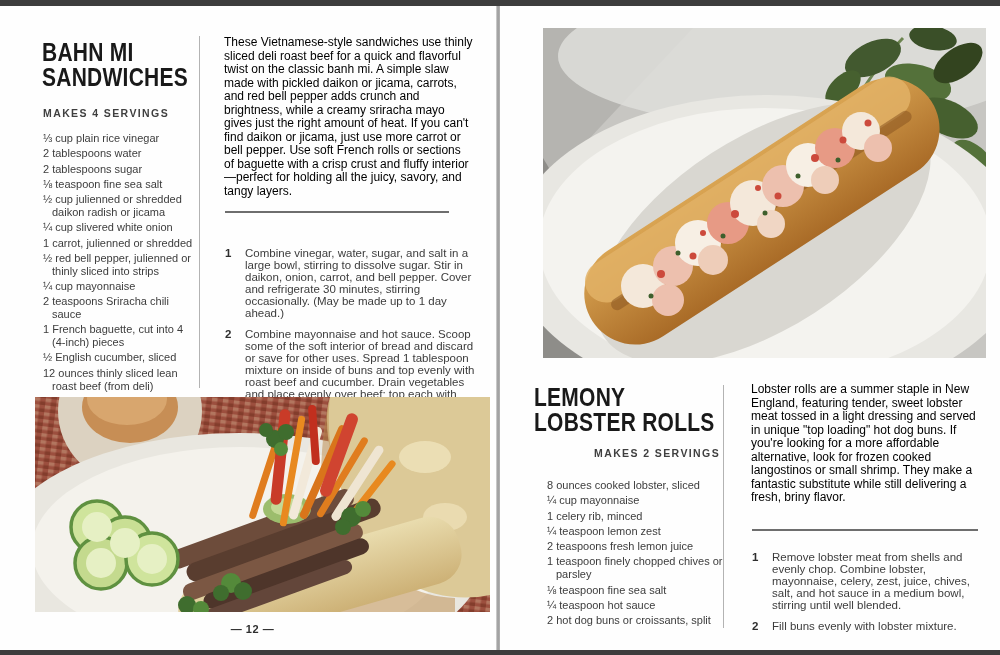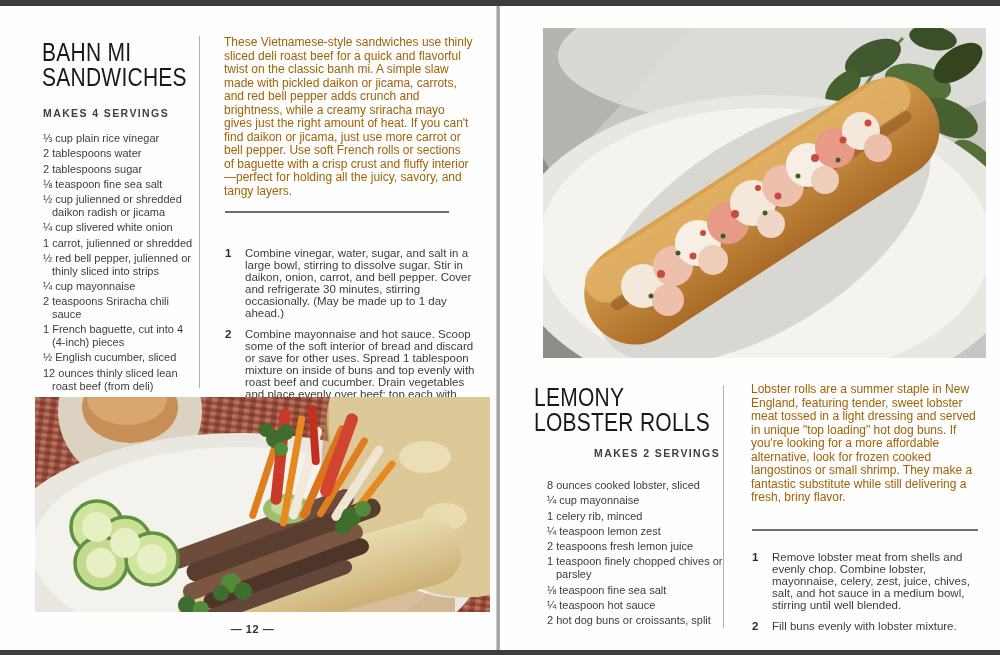--- a/index.html
+++ b/index.html
@@ -7,28 +7,28 @@
   body { font-family:"Liberation Sans", sans-serif; color:#3a3a3a; }
   .spread { position:relative; width:1000px; height:655px; background:#fefefe; overflow:hidden; }
   .abs { position:absolute; }
 
   .edge-bar { left:0; width:1000px; background:#3d3d3d; }
   .edge-bar.top { top:0; height:6px; }
   .edge-bar.bottom { top:650px; height:5px; }
   .center-seam { top:6px; left:496px; width:4px; height:644px;
     background:linear-gradient(90deg,#d9d9d9,#9a9a9a 45%,#b5b5b5); }
 
-  .title { font-weight:400; font-size:25px; line-height:25px; color:#191919; letter-spacing:0.3px; }
+  .title { font-weight:700; font-size:25px; line-height:25px; color:#191919; letter-spacing:0.3px; }
   .title .tline { display:inline-block; transform:scaleX(0.84); transform-origin:0 50%; white-space:nowrap; }
   .servings { font-weight:700; font-size:10.5px; letter-spacing:1.4px; color:#3f3f3f; }
 
   ul.ingredients { list-style:none; font-size:11px; line-height:12.8px; color:#3c3c3c; }
   ul.ingredients li { padding-left:9px; text-indent:-9px; margin-bottom:2.5px; }
 
-  .intro { font-size:12px; line-height:13.5px; color:#a16207; }
+  .intro { font-size:12px; line-height:13.5px; color:#000000; }
 
   ol.steps { list-style:none; }
   ol.steps li { display:flex; margin-bottom:9px; }
   ol.steps .num { flex:0 0 20px; font-weight:700; font-size:11.5px; line-height:12px; color:#2e2e2e; }
   ol.steps .stext { flex:1; font-size:11.5px; line-height:12px; color:#3c3c3c; }
 
   .vline { width:1px; background:#b3b3b3; }
   .hrule { height:1.5px; background:#6e6e6e; }
 
   .pageno { font-size:11px; font-weight:700; color:#2e2e2e; text-align:center; letter-spacing:0.5px; }

